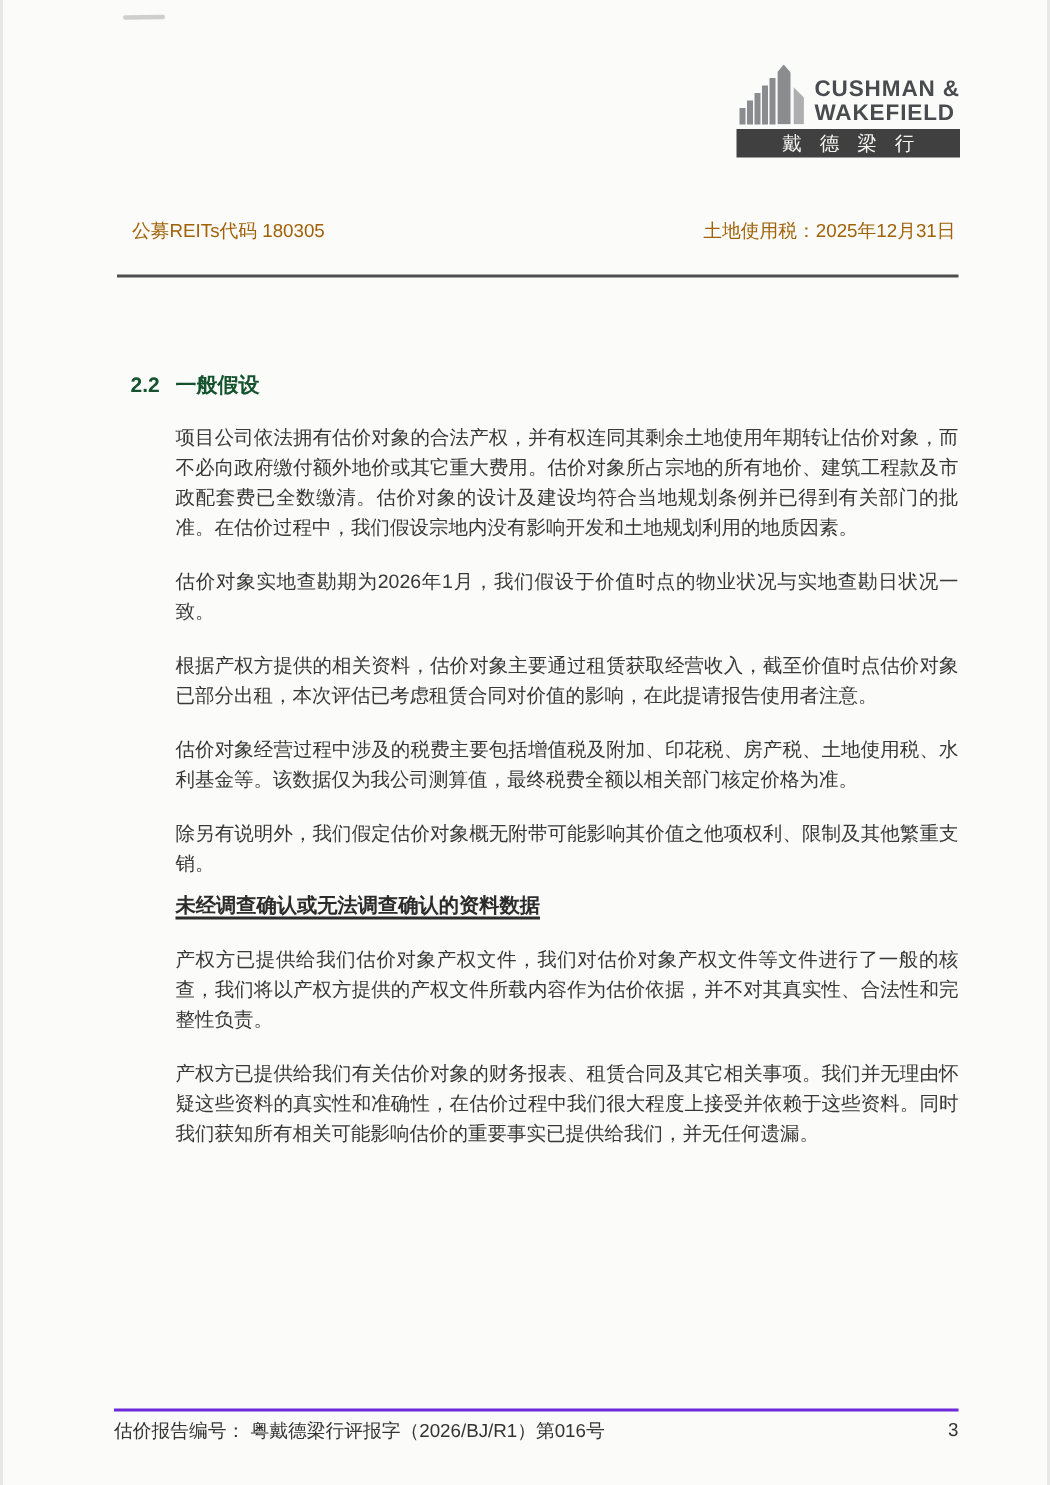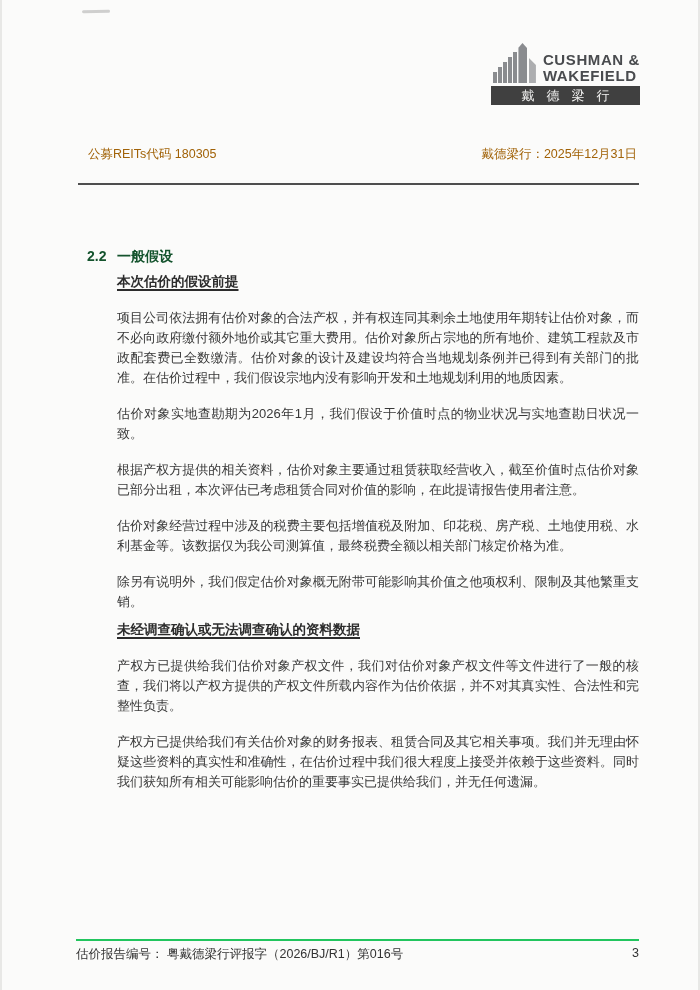--- a/index.html
+++ b/index.html
@@ -51,21 +51,21 @@
     text-decoration:underline; text-underline-offset:3px; text-decoration-thickness:1.5px;
   }
   .u-head.second { margin:1px 0 9px; }
   .para {
     font-size:13px; line-height:20px; margin:16px 0 8px;
     text-align:justify; color:#383838;
   }
   
   .footer {
     position:absolute; left:74px; top:939px; width:563px;
-    border-top:2px solid #22c55e; padding-top:5px;
+    border-top:2px solid #6d28d9; padding-top:5px;
     display:flex; justify-content:space-between;
     font-size:12.5px; color:#333;
   }
 </style>
 </head>
 <body>
 
 <div class="page">
 
   <div class="smudge"></div>
@@ -84,32 +84,31 @@
       <div class="wordmark">
         <div>CUSHMAN &amp;</div>
         <div>WAKEFIELD</div>
       </div>
     </div>
     <div class="logo-bar">戴德梁行</div>
   </div>
 
   <div class="meta">
     <span>公募REITs代码 180305</span>
-    <span>戴德梁行：2025年12月31日</span>
+    <span>土地使用税：2025年12月31日</span>
   </div>
 
   <div class="rule rule-top"></div>
 
   <div class="main">
     <div class="sec-head">
       <span class="sec-num">2.2</span>
       <span class="sec-title">一般假设</span>
     </div>
     <div class="body-col">
-      <div class="u-head">本次估价的假设前提</div>
       <p class="para">项目公司依法拥有估价对象的合法产权，并有权连同其剩余土地使用年期转让估价对象，而不必向政府缴付额外地价或其它重大费用。估价对象所占宗地的所有地价、建筑工程款及市政配套费已全数缴清。估价对象的设计及建设均符合当地规划条例并已得到有关部门的批准。在估价过程中，我们假设宗地内没有影响开发和土地规划利用的地质因素。</p>
       <p class="para">估价对象实地查勘期为2026年1月，我们假设于价值时点的物业状况与实地查勘日状况一致。</p>
       <p class="para">根据产权方提供的相关资料，估价对象主要通过租赁获取经营收入，截至价值时点估价对象已部分出租，本次评估已考虑租赁合同对价值的影响，在此提请报告使用者注意。</p>
       <p class="para">估价对象经营过程中涉及的税费主要包括增值税及附加、印花税、房产税、土地使用税、水利基金等。该数据仅为我公司测算值，最终税费全额以相关部门核定价格为准。</p>
       <p class="para">除另有说明外，我们假定估价对象概无附带可能影响其价值之他项权利、限制及其他繁重支销。</p>
 
       <div class="u-head second">未经调查确认或无法调查确认的资料数据</div>
       <p class="para">产权方已提供给我们估价对象产权文件，我们对估价对象产权文件等文件进行了一般的核查，我们将以产权方提供的产权文件所载内容作为估价依据，并不对其真实性、合法性和完整性负责。</p>
       <p class="para">产权方已提供给我们有关估价对象的财务报表、租赁合同及其它相关事项。我们并无理由怀疑这些资料的真实性和准确性，在估价过程中我们很大程度上接受并依赖于这些资料。同时我们获知所有相关可能影响估价的重要事实已提供给我们，并无任何遗漏。</p>
     </div>

